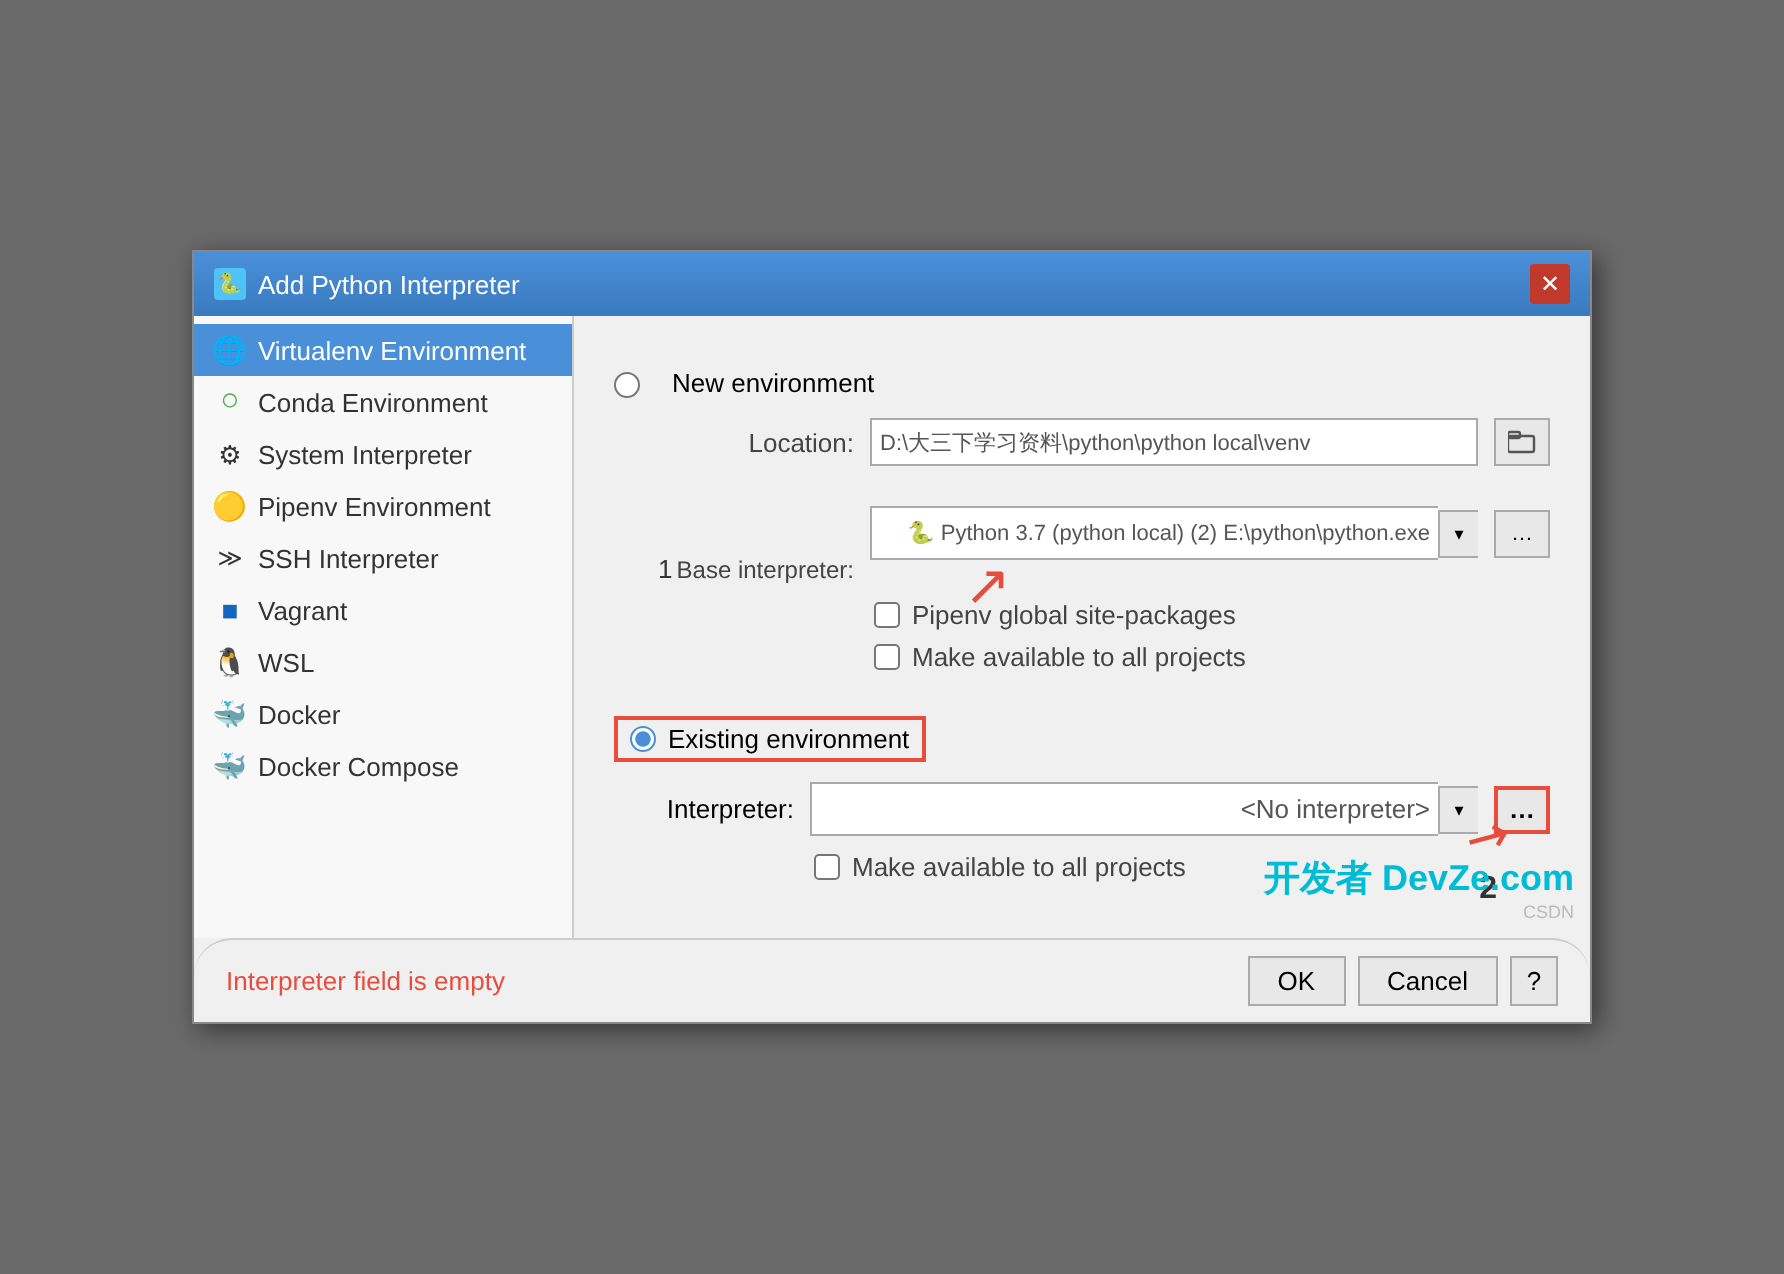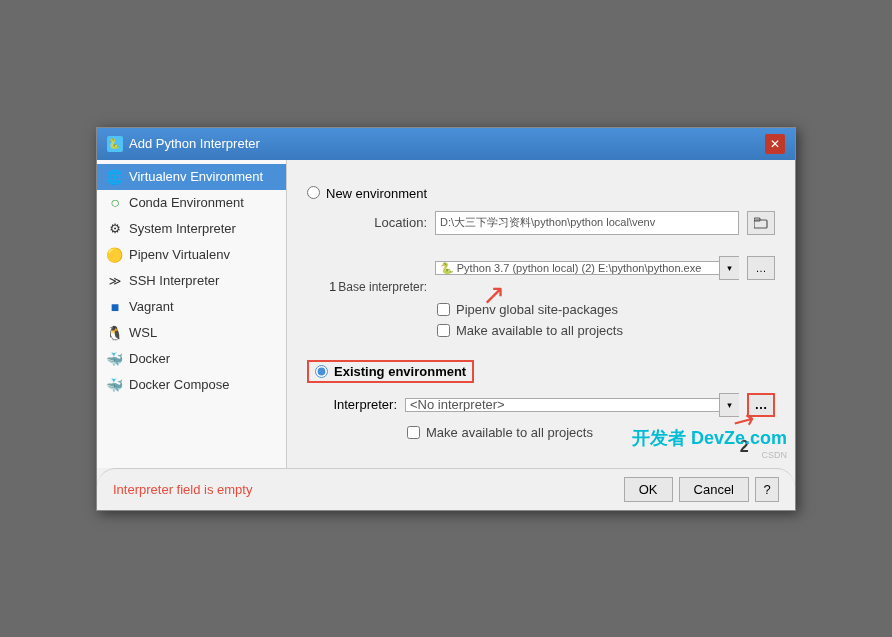--- a/index.html
+++ b/index.html
@@ -92,22 +92,22 @@
       flex-shrink: 0;
     }
     .main-content {
       flex: 1;
       padding: 16px 20px;
       background: #f0f0f0;
       position: relative;
     }
     .radio-label {
       display: flex;
-      align-items: flex-start;
-      gap: 6px;
+      align-items: flex-end;
+      gap: 16px;
       margin-bottom: 10px;
       font-size: 13px;
     }
     .radio-input {
       accent-color: #4a90d9;
     }
     .field-row {
       display: flex;
       align-items: center;
       margin-bottom: 8px;
@@ -203,27 +203,28 @@
       padding: 6px 0;
     }
     .select-wrapper {
       display: flex;
       align-items: center;
       flex: 1;
       gap: 0;
     }
     .select-inner {
       flex: 1;
-      height: 14px;
+      height: 27px;
       border: 1px solid #aaa;
       border-right: none;
       background: white;
       font-size: 13px;
       color: #555;
       padding: 0 4px;
+      text-align: right;
     }
     .select-arrow {
       width: 20px;
       height: 24px;
       border: 1px solid #aaa;
       border-right: none;
       background: #e8e8e8;
       display: flex;
       align-items: center;
       justify-content: center;
@@ -258,21 +259,21 @@
         <span>Conda Environment</span>
       </div>
 
       <div class="sidebar-item">
         <span class="sidebar-icon" style="font-size:13px;">⚙</span>
         <span>System Interpreter</span>
       </div>
 
       <div class="sidebar-item">
         <span class="sidebar-icon">🟡</span>
-        <span>Pipenv Virtualenv</span>
+        <span>Pipenv Environment</span>
       </div>
 
       <div class="sidebar-item">
         <span class="sidebar-icon" style="font-size:12px;">≫</span>
         <span>SSH Interpreter</span>
       </div>
 
       <div class="sidebar-item">
         <span class="sidebar-icon" style="color:#1565c0; font-size:14px;">■</span>
         <span>Vagrant</span>
@@ -331,21 +332,21 @@
         <div class="checkbox-row">
           <input type="checkbox" style="">
           <span>Make available to all projects</span>
         </div>
       </div>
 
       <div class="existing-env-section">
         <div style="position:relative; display:inline-block;">
           <div style="border: 2px solid #e74c3c; padding: 2px 6px; display:flex; align-items:center; gap:6px;">
             <input type="radio" name="env-type" class="radio-input" checked="" style="">
-            <span style="font-weight:700;">Existing environment</span>
+            <span style="font-weight:400;">Existing environment</span>
           </div>
         </div>
 
         
         <span style="position:absolute; left:195px; top:120px; color:#e74c3c; font-size:28px; transform: rotate(180deg) scaleX(-1);">↘</span>
 
         <div class="interpreter-row" style="margin-top:10px;">
           <span class="interpreter-label">Interpreter:</span>
           <div class="select-wrapper">
             <input type="text" class="select-inner" value="&lt;No interpreter&gt;" style="">

